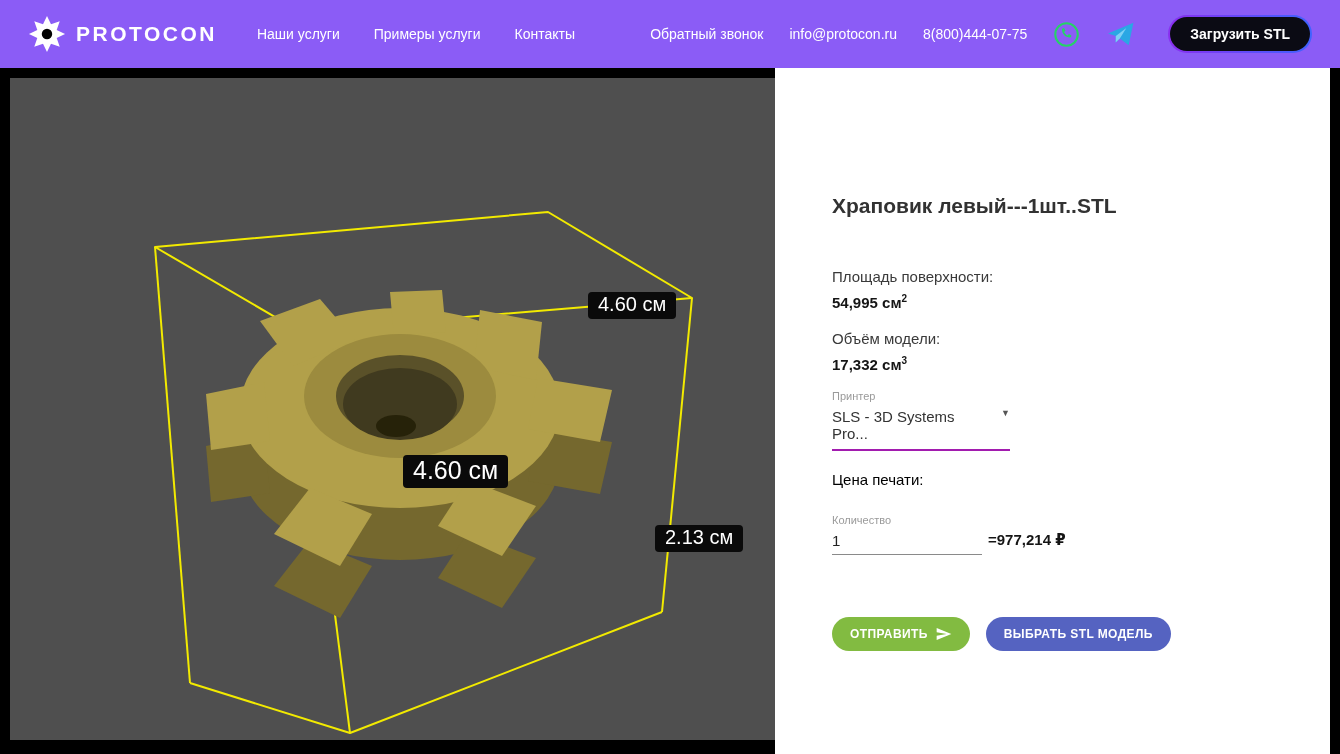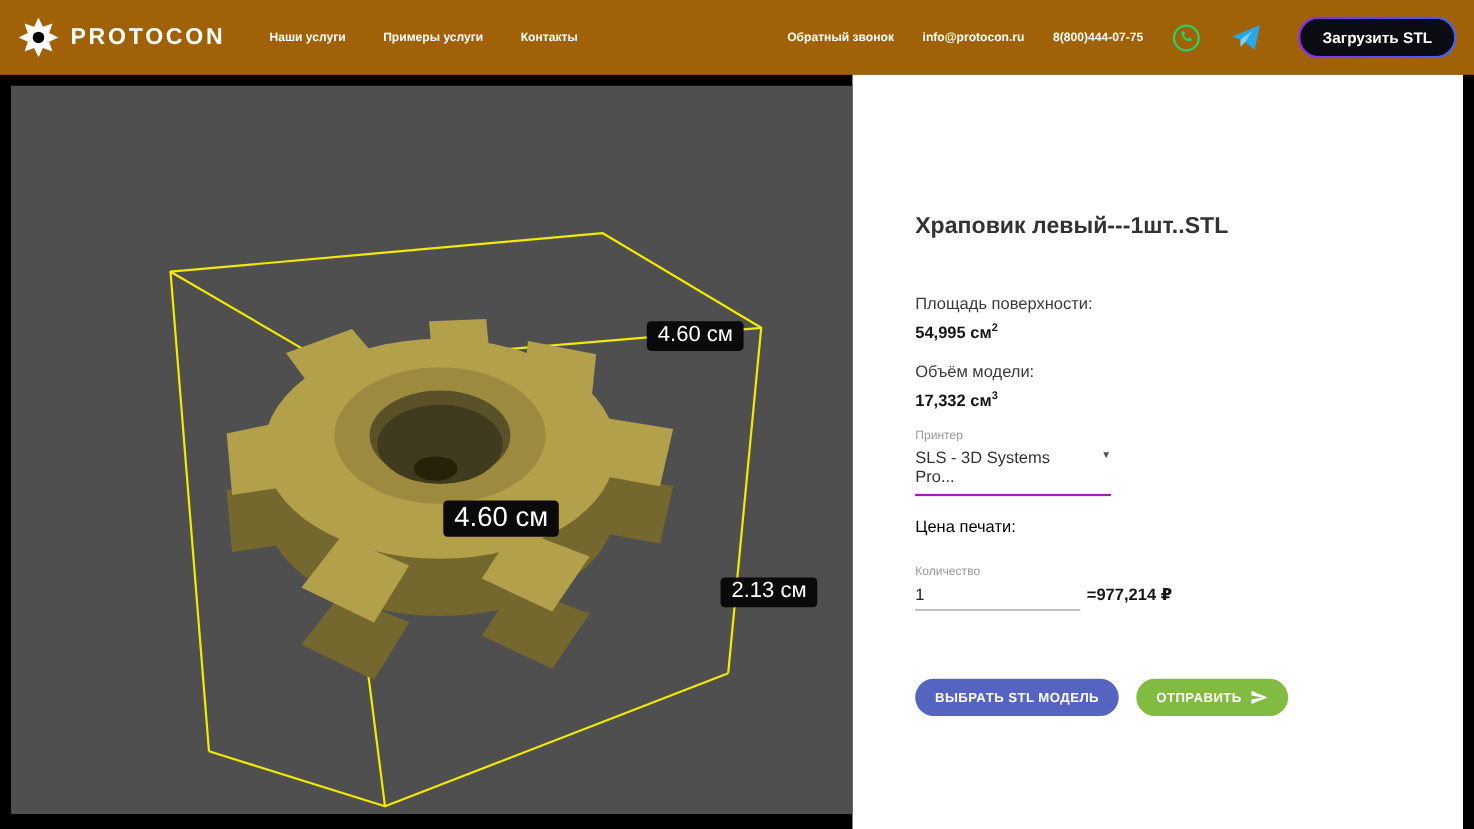--- a/index.html
+++ b/index.html
@@ -1,28 +1,28 @@
 <!DOCTYPE html>
 <html><head>
 <meta charset="utf-8">
 <style>
   * { margin:0; padding:0; box-sizing:border-box; }
   html,body { width:1340px; height:754px; overflow:hidden; }
   body { background:#000; font-family:"Liberation Sans","DejaVu Sans",sans-serif; }
 
   
   header {
-    height:68px; background:#a16207; display:flex; align-items:center;
-    padding:0 16px; color:#fff;
+    height:68px; background:#8b5cf6; display:flex; align-items:center;
+    padding:0 28px; color:#fff;
   }
   .brand { display:flex; align-items:center; gap:10px; cursor:pointer; }
   .brand svg { display:block; }
   .brand-name { font-size:21px; font-weight:bold; letter-spacing:2.5px; color:#fff; }
   nav { display:flex; gap:34px; margin-left:40px; }
-  nav a, .contacts a { color:#fff; text-decoration:none; font-size:11px; cursor:pointer;font-weight:bold; }
+  nav a, .contacts a { color:#fff; text-decoration:none; font-size:14px; cursor:pointer; }
   .contacts { margin-left:auto; display:flex; align-items:center; gap:26px; }
   .icon-btn { display:flex; align-items:center; }
   .upload-btn {
     margin-left:6px; cursor:pointer;
     color:#fff; font-weight:bold; font-size:14px;
     padding:9px 20px; border-radius:19px;
     border:2px solid transparent;
     background:linear-gradient(#0b0b14,#0b0b14) padding-box,
                linear-gradient(90deg,#8a2ff0,#3f63ff) border-box;
   }
@@ -190,25 +190,25 @@
 
     <div class="qty-block">
       <div class="small-label">Количество</div>
       <div class="qty-row">
         <input value="1" style="">
         <div class="total">=977,214 ₽</div>
       </div>
     </div>
 
     <div class="buttons">
-      <button class="btn btn-blue">ВЫБРАТЬ STL МОДЕЛЬ</button>
       <button class="btn btn-green">
         <span>ОТПРАВИТЬ</span>
         <span>
           <svg width="16" height="14" viewBox="0 0 24 20" style="display:block">
             <path fill="#ffffff" d="M1 19 L23 10 L1 1 L1 7.5 L16 10 L1 12.5 Z"></path>
           </svg>
         </span>
       </button>
+      <button class="btn btn-blue">ВЫБРАТЬ STL МОДЕЛЬ</button>
     </div>
   </aside>
 
 </div>
 
 </body></html>

